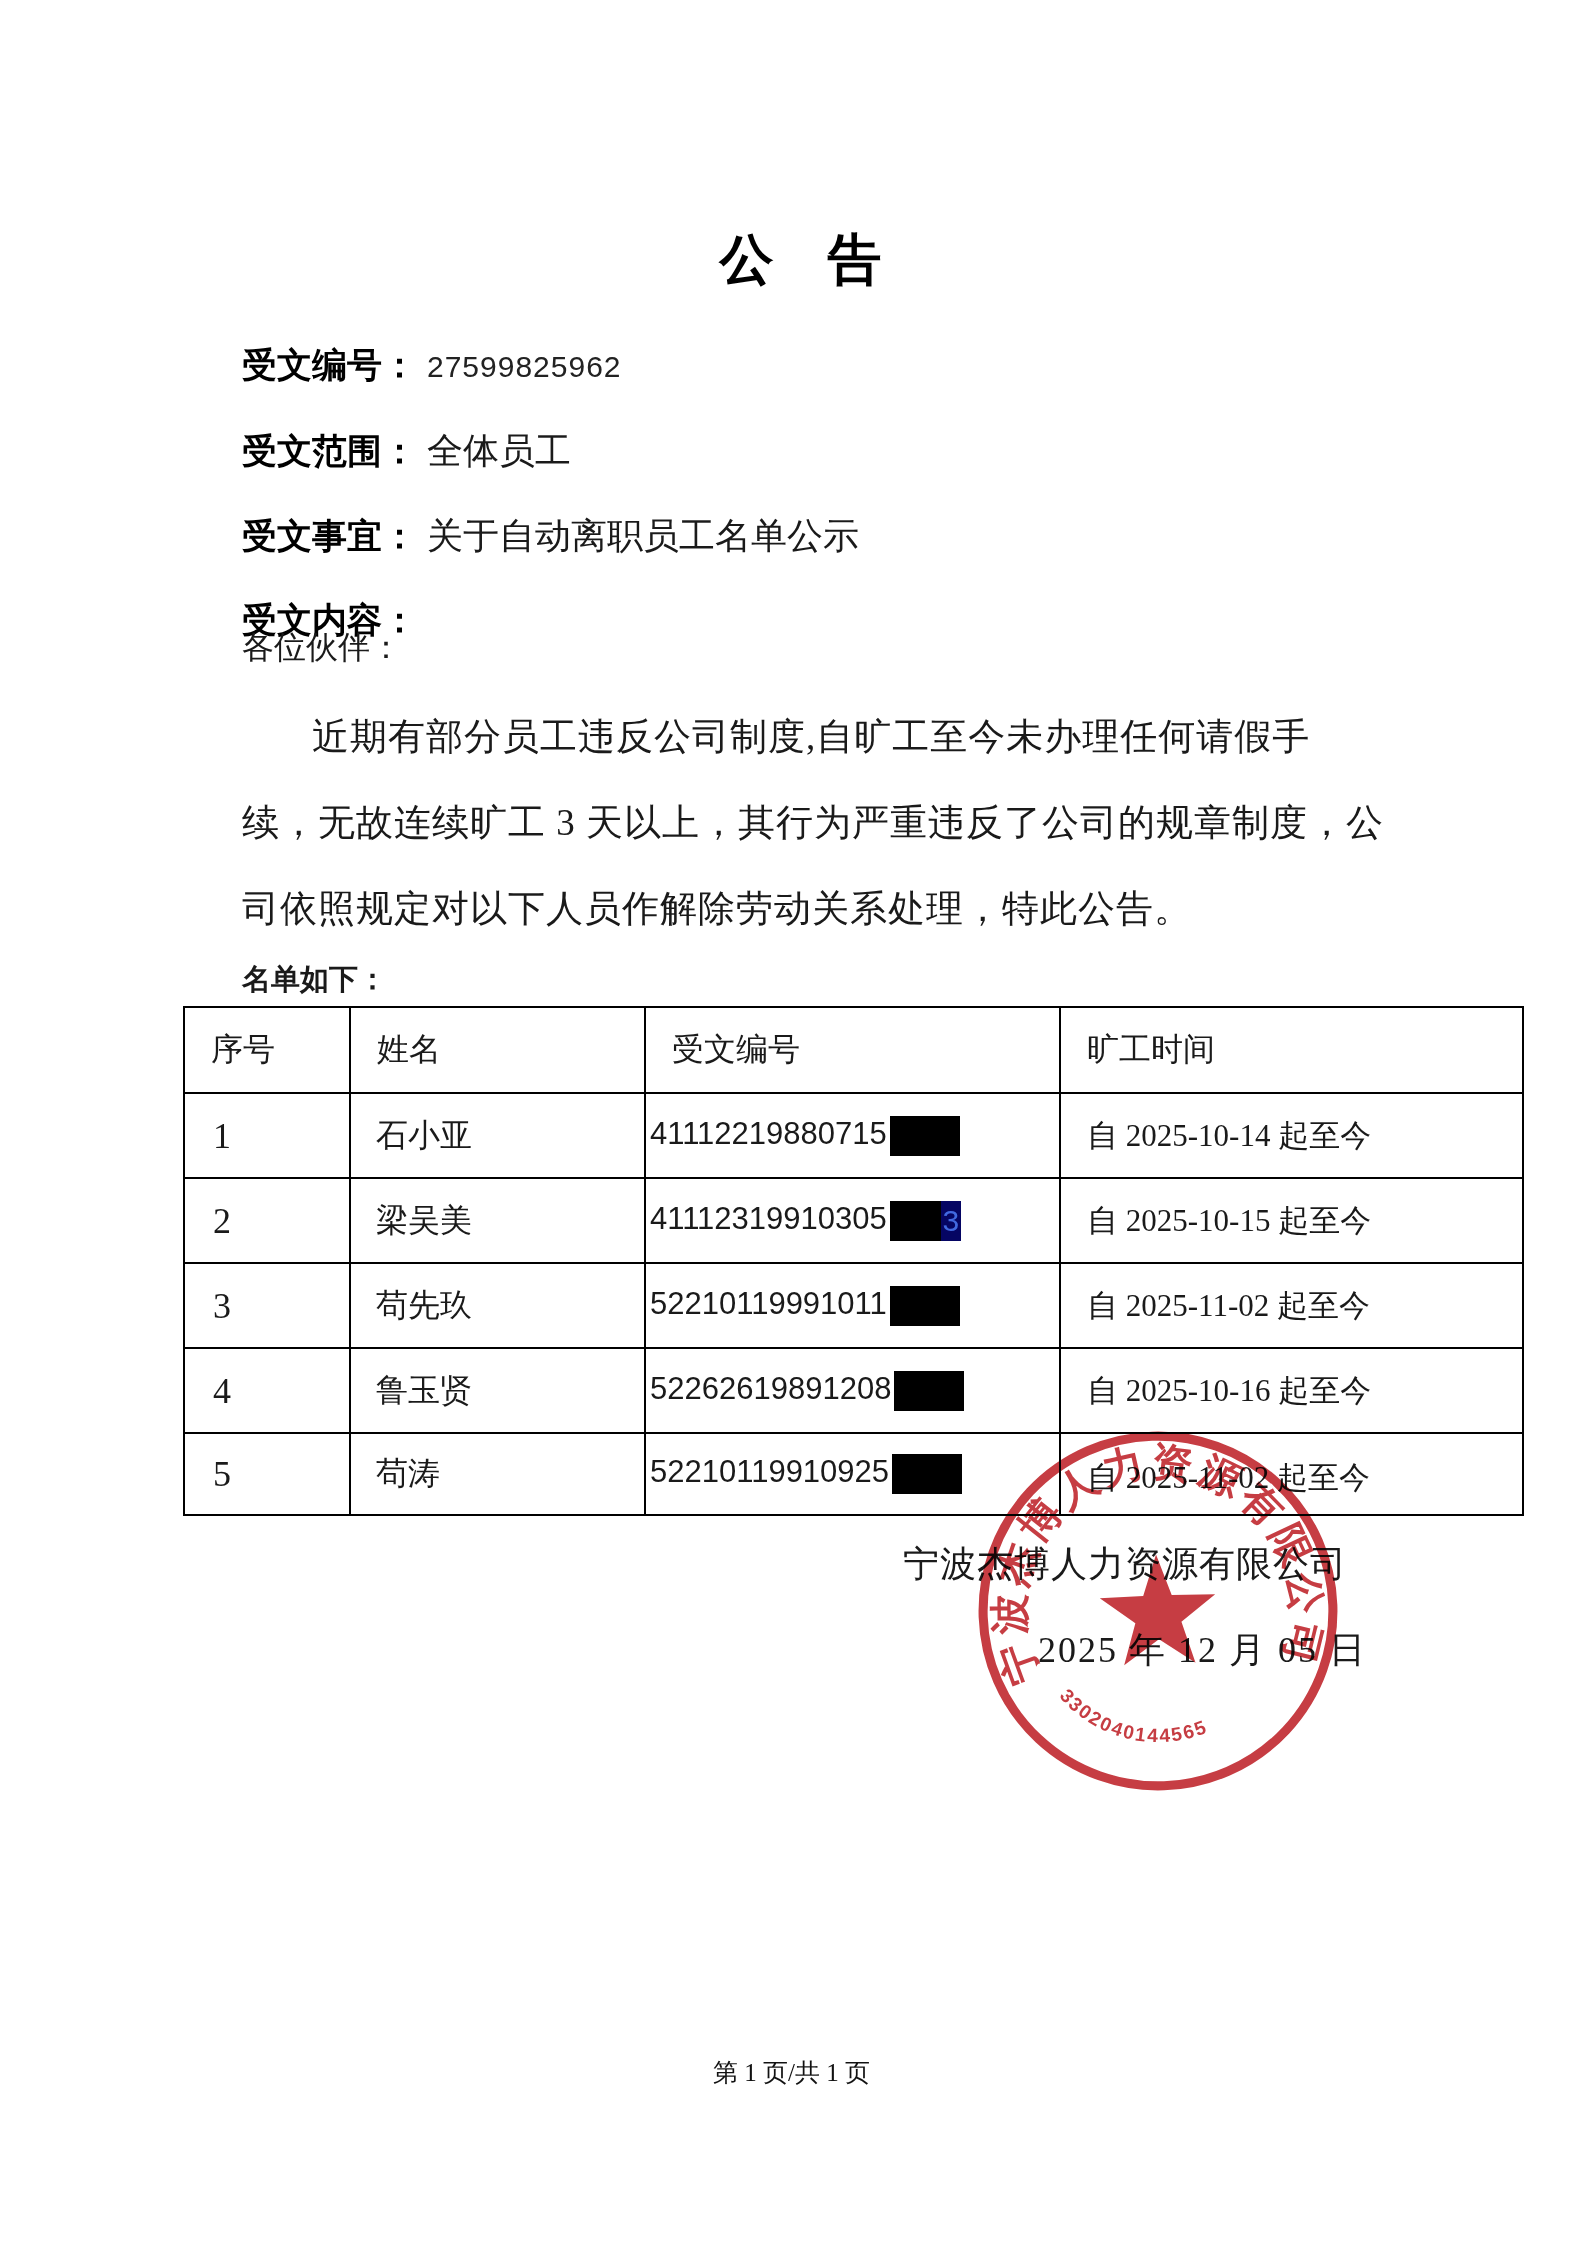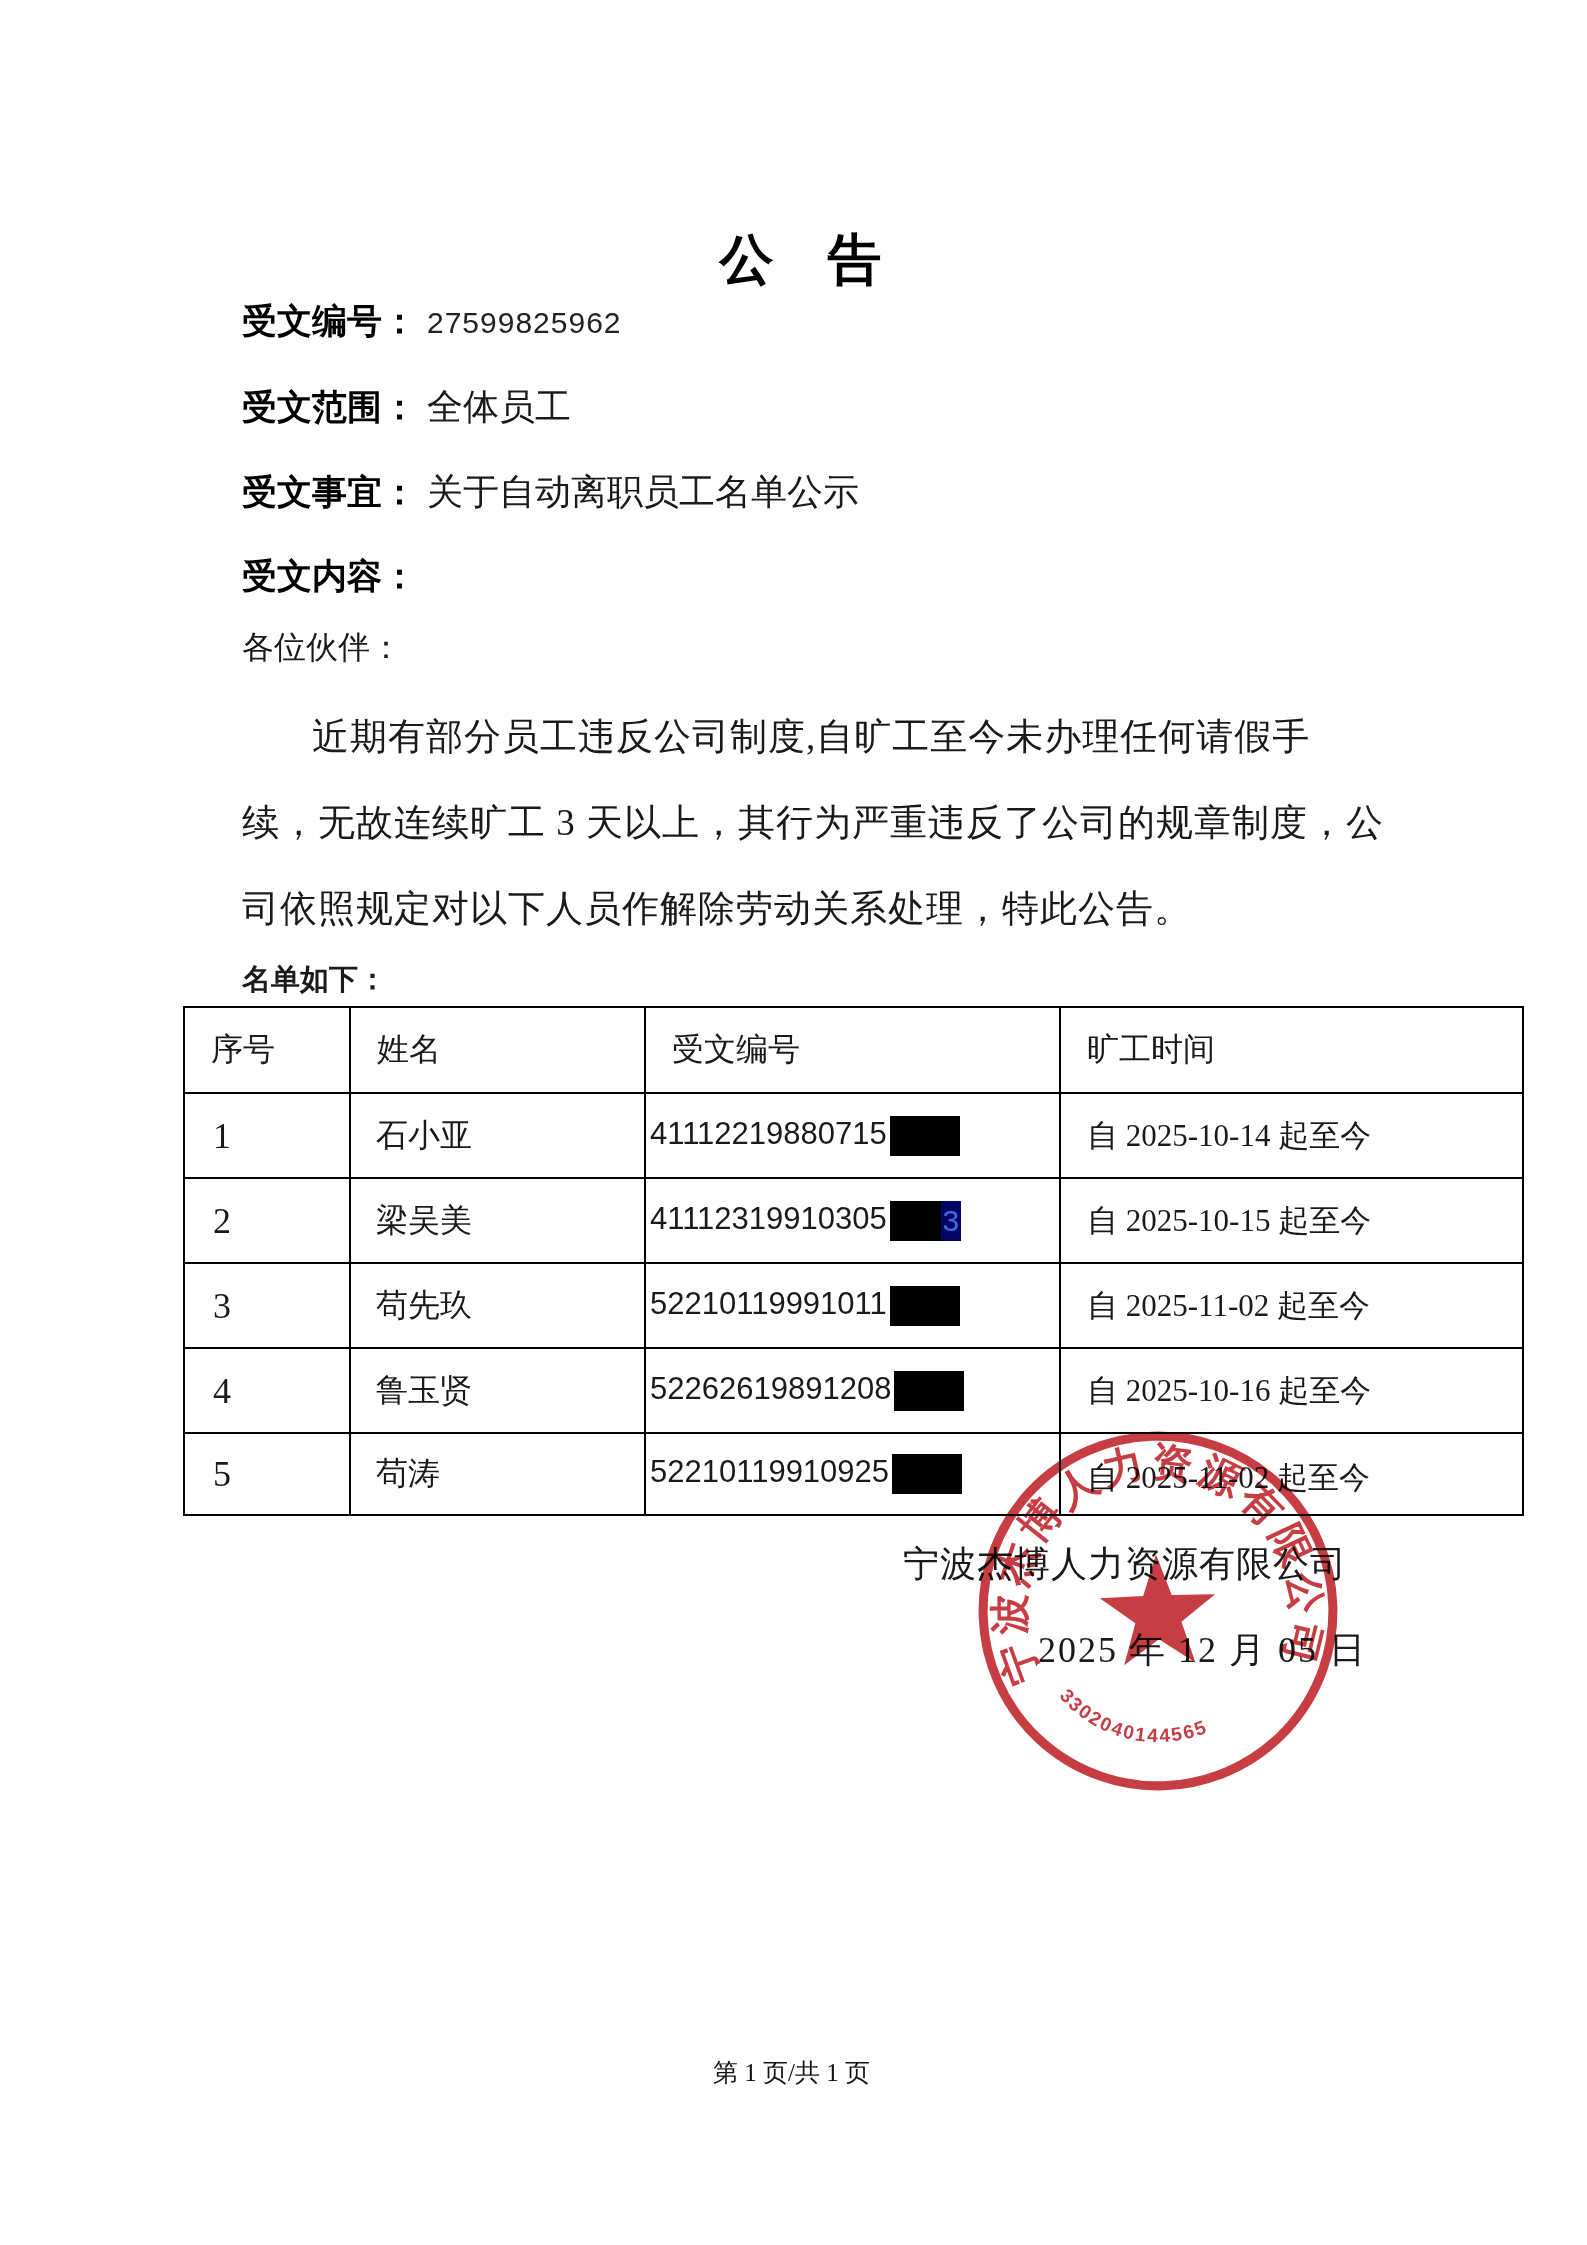--- a/index.html
+++ b/index.html
@@ -10,21 +10,21 @@
   html,body{margin:0;padding:0;background:#ffffff;}
   .page{
     position:relative;width:1587px;height:2245px;background:#ffffff;
     font-family:var(--serif);color:var(--ink);overflow:hidden;
   }
   .abs{position:absolute;}
   .doc-title{
     left:14px;right:0;top:196px;text-align:center;
     font-family:var(--serif);font-weight:700;font-size:54px;color:#000;margin-top:28px;
   }
-  .meta-line{left:242px;display:flex;align-items:baseline;gap:10px;white-space:nowrap;}
+  .meta-line{left:242px;display:flex;align-items:baseline;gap:10px;white-space:nowrap;margin-top:44px;}
   .meta-label{font-family:var(--sans);font-weight:700;font-size:35px;color:#000;}
   .meta-value-serif{font-family:var(--serif);font-size:36px;}
   .meta-value-num{font-family:var(--sans);font-size:30px;color:#222;letter-spacing:1px;}
   .salutation{left:242px;top:626px;font-size:32px;}
   .para{left:242px;font-size:37px;white-space:nowrap;letter-spacing:1px;}
   .para.indent{left:312px;}
   .list-intro{left:242px;top:960px;font-family:var(--sans);font-weight:700;font-size:29px;}
   table.roster{
     position:absolute;left:183px;top:1006px;border-collapse:collapse;table-layout:fixed;
     width:1223px;

